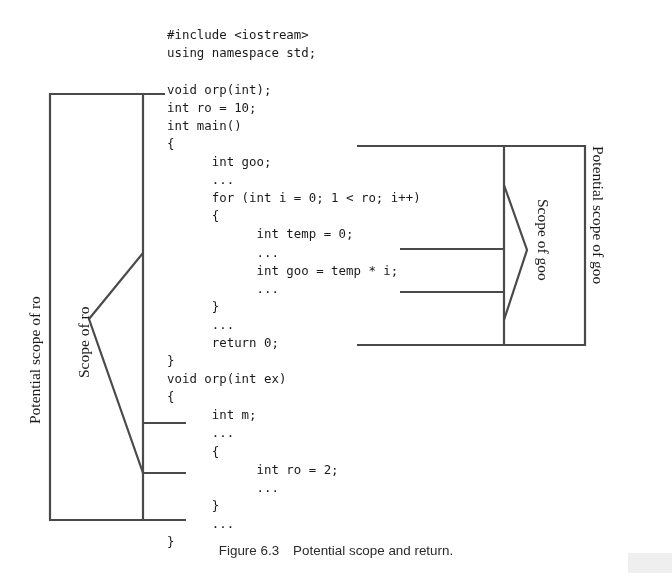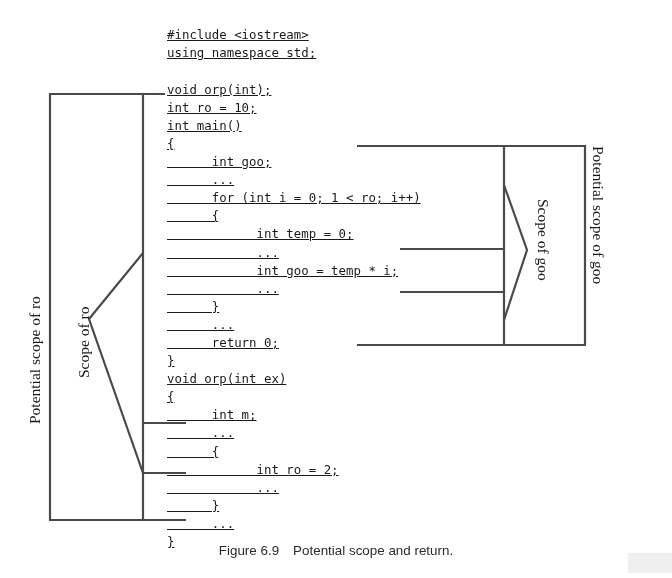--- a/index.html
+++ b/index.html
@@ -30,21 +30,20 @@
     position: absolute;
     left: 167px;
     top: 14px;
     font-family: "DejaVu Sans Mono", "Liberation Mono", monospace;
     font-size: 12.4px;
     line-height: 18.1px;
     color: #1a1a1a;
     white-space: pre;
     letter-spacing: 0px;
     z-index: 3;
-    text-decoration: underline;
   }
   .vlabel {
     position: absolute;
     font-family: "Liberation Serif", "DejaVu Serif", serif;
     font-size: 15.5px;
     color: #1a1a1a;
     white-space: nowrap;
     z-index: 3;
   }
   .vlabel.up {
@@ -142,16 +141,16 @@
 
   <div class="vlabel up" style="left:75px; top:378px;">Scope of ro</div>
 
   <div class="vlabel down" style="left:552px; top:199px;">Scope of goo</div>
 
   <div class="vlabel down" style="left:607px; top:146px;">Potential scope of goo</div>
 
   <div class="corner-mark"></div>
 
   <div class="caption">
-    <span class="cap-num">Figure 6.9</span><span>Potential scope and return.</span>
+    <span class="cap-num">Figure 6.3</span><span>Potential scope and return.</span>
   </div>
 
 </div>
 
 </body></html>

